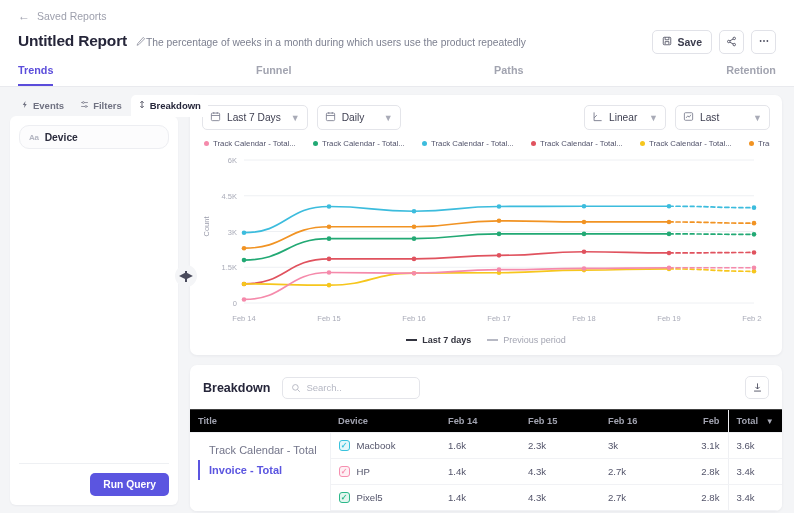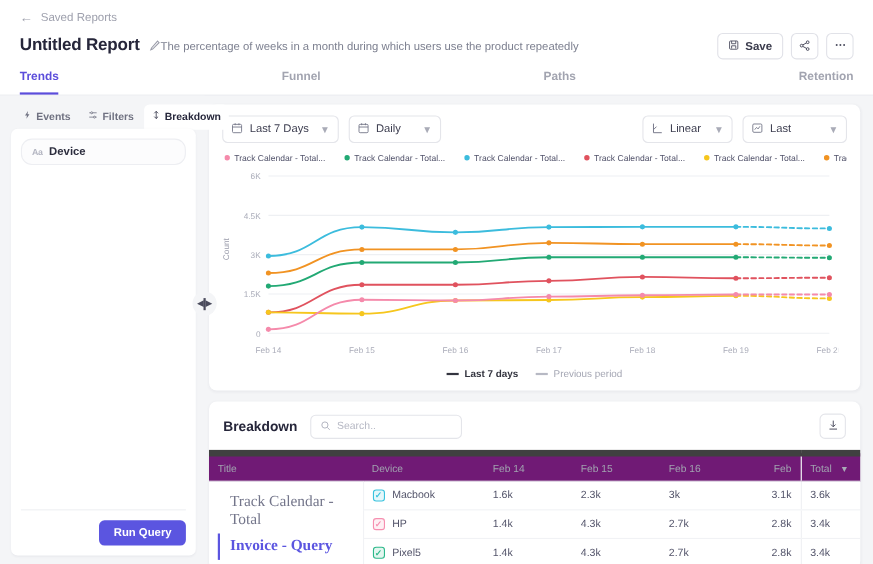--- a/index.html
+++ b/index.html
@@ -161,34 +161,34 @@
     width: 100%; font-family: "Liberation Sans", sans-serif; background: transparent;
   }
   .search-box input::placeholder { color: #b6b8c4; }
   .dl-btn {
     margin-left: auto; border: 1px solid #e4e5ea; border-radius: 5px;
     width: 24px; height: 23px; display: flex; align-items: center;
     justify-content: center; cursor: pointer; color: #4b4c5e;
   }
   table { width: 100%; border-collapse: collapse; table-layout: fixed; }
   thead th {
-    background: #701a75; font-size: 9.3px; color: #a1a3b0; font-weight: normal;
-    text-align: left; padding: 6px 8px; border-top: 6px solid #404040;
+    background: #000000; font-size: 9.3px; color: #a1a3b0; font-weight: bold;
+    text-align: left; padding: 6px 8px; border-top: 1px solid #404040;
     border-bottom: 1px solid #eff0f3;
   }
   th.num, td.num { text-align: left; }
   th.tot, td.tot { border-left: 1px solid #eff0f3; }
   tbody td {
     font-size: 9.6px; color: #53546a; padding: 7px 8px;
     border-bottom: 1px solid #f1f2f5; background: #fff;
   }
   td.title-cell { border-bottom: none; vertical-align: top; }
   .title-item {
-    font-size: 14px; padding: 4px 0 4px 9px; color: #73758a;
-    border-left: 2px solid transparent; cursor: pointer; font-family: Liberation Serif, serif;
+    font-size: 11px; padding: 4px 0 4px 9px; color: #73758a;
+    border-left: 2px solid transparent; cursor: pointer;
   }
   .title-item.selected { color: #5b55e0; border-left-color: #5b55e0; font-weight: 600; }
   .dev-cell { display: flex; align-items: center; gap: 7px; }
   .cbox {
     width: 11px; height: 11px; border-radius: 3px; flex: none;
     display: flex; align-items: center; justify-content: center;
     font-size: 8px; font-weight: bold; line-height: 1;
   }
   td.dev-col { border-left: 1px solid #f1f2f5; }
   .sort-chev { color: #a9abb7; font-size: 8px; margin-left: 5px; }
@@ -518,21 +518,21 @@
               <th class="tot">
                 <span>Total</span>
                 <span class="sort-chev">▼</span>
               </th>
             </tr>
           </thead>
           <tbody id="table-body">
               <tr>
                 <td class="title-cell" rowspan="3">
                   <div class="title-item">Track Calendar - Total</div>
-                  <div class="title-item selected">Invoice - Query</div>
+                  <div class="title-item selected">Invoice - Total</div>
                 </td>
                 <td class="dev-col">
                   <span class="dev-cell">
                     <span class="cbox" style="background:#39c2dd22;border:1px solid #39c2dd;color:#39c2dd">✓</span>
                     <span>Macbook</span>
                   </span>
                 </td>
                 <td class="num">1.6k</td>
                 <td class="num">2.3k</td>
                 <td class="num">3k</td>

